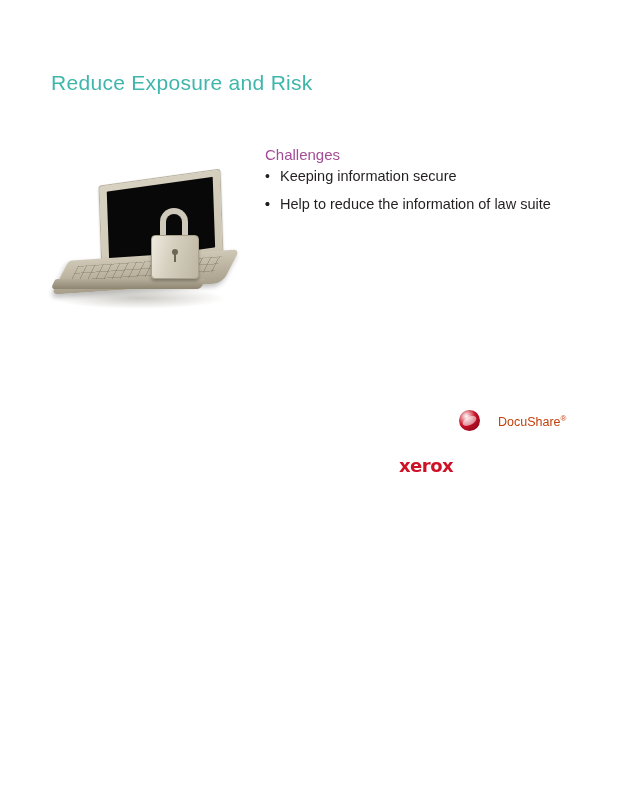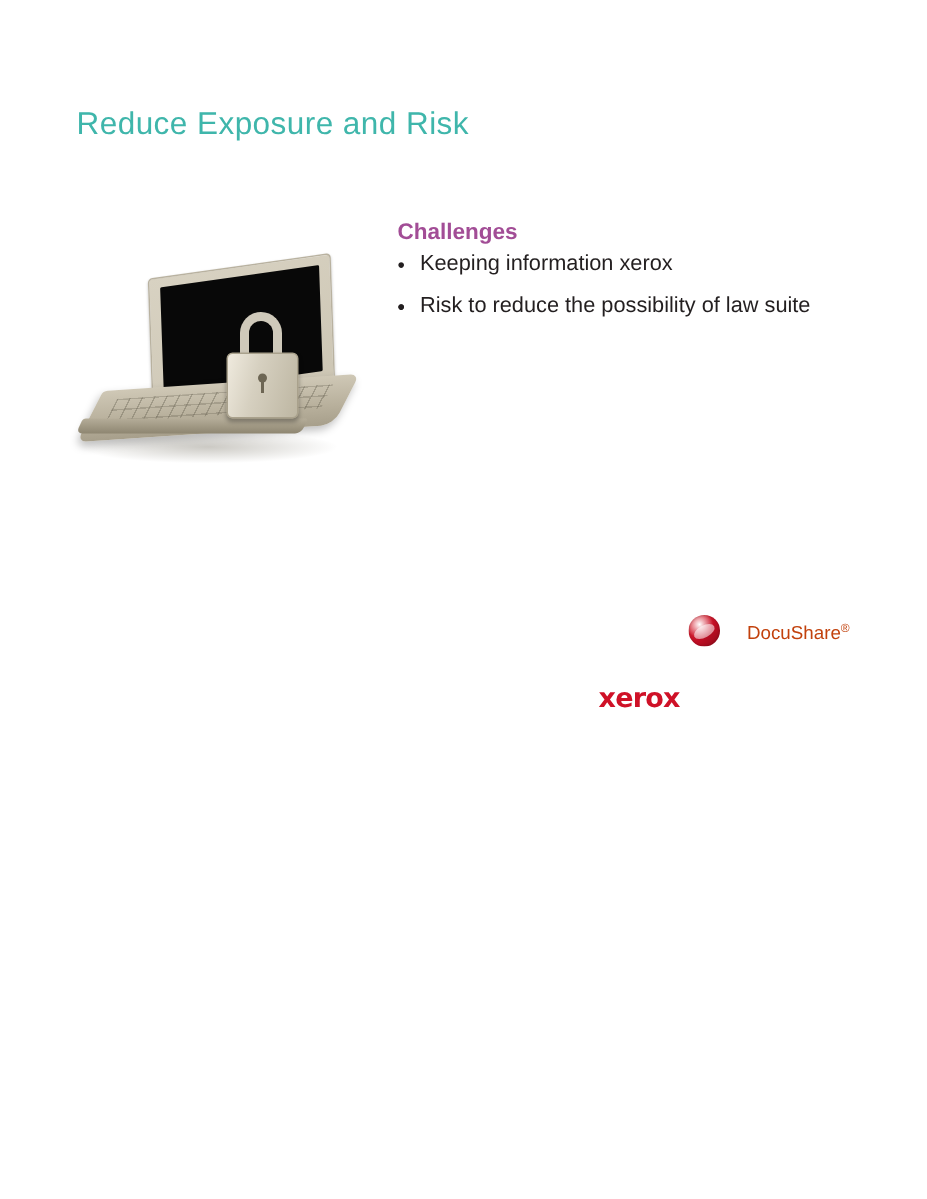--- a/index.html
+++ b/index.html
@@ -156,21 +156,21 @@
     background: radial-gradient(ellipse at center, rgba(120,115,100,0.38) 0%, rgba(255,255,255,0) 70%);
   }
 
   
   .content-heading {
     position: absolute;
     left: 265px;
     top: 134px;
     font-size: 15px;
     color: #a24d96;
-    font-weight: bold;
+    font-weight: normal;
     white-space: nowrap;
     text-align: right;
   }
 
   .bullet-list {
     position: absolute;
     left: 265px;
     top: 162px;
     margin: 0;
     padding: 0;
@@ -268,28 +268,28 @@
     <div class="padlock-body">
       <div class="padlock-keyhole"></div>
     </div>
   </div>
 
   <h2 class="content-heading">Challenges</h2>
 
   <ul class="bullet-list">
     <li>
       <span class="dot">•</span>
-      <span>Keeping information xerox</span>
+      <span>Keeping information secure</span>
     </li>
     <li>
       <span class="dot">•</span>
     </li>
     <li>
       <span class="dot">•</span>
-      <span>Risk to reduce the possibility of law suite</span>
+      <span>Help to reduce the information of law suite</span>
     </li>
   </ul>
 
   <div class="logo-group">
     <span class="logo-word">xerox</span>
     <span class="logo-ball"></span>
     <span class="logo-product"><span>DocuShare</span><sup>®</sup></span>
   </div>
 
 </div>

